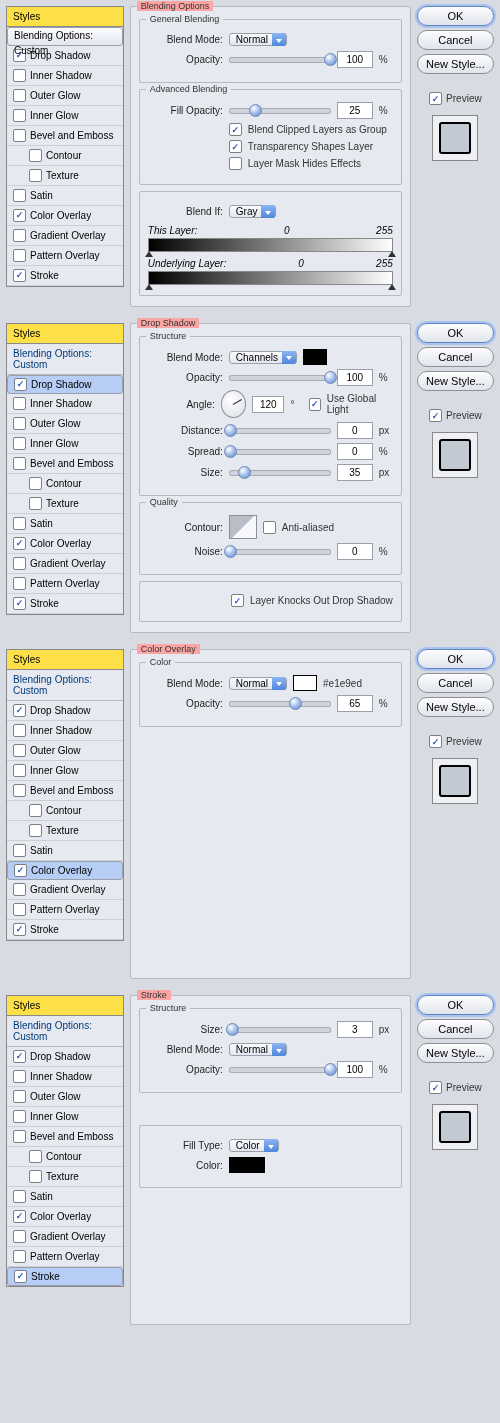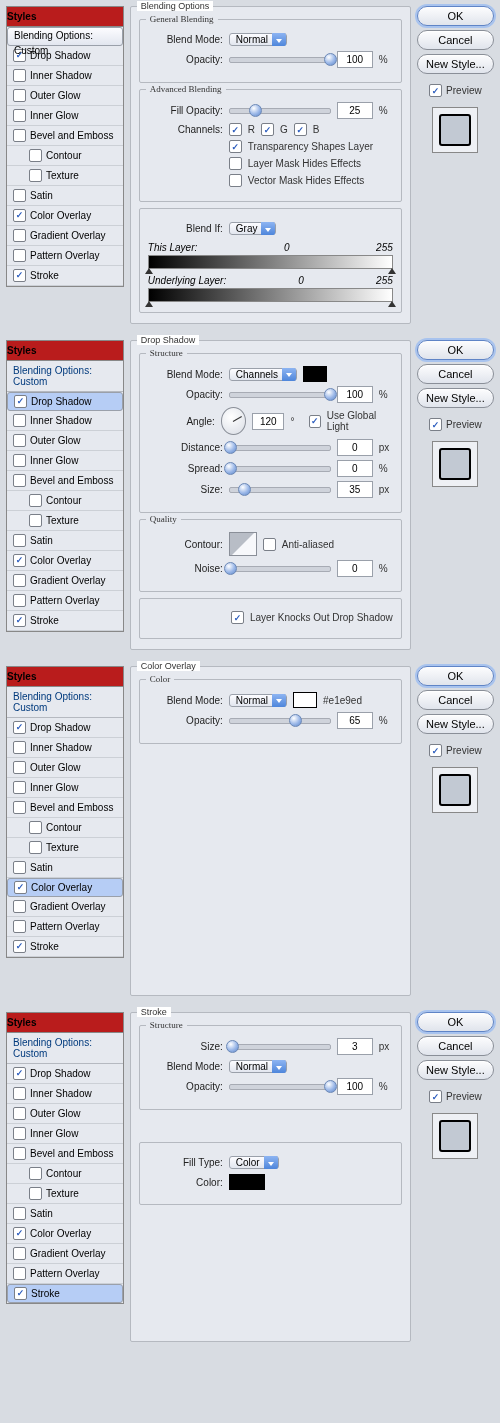--- a/index.html
+++ b/index.html
@@ -2,34 +2,34 @@
 <html><head>
 <meta charset="utf-8">
 <style>
 
 html,body{margin:0;padding:0;background:#d8dce2;font-family:"Lucida Grande","Segoe UI",Arial,sans-serif;font-size:10px;color:#000;}
 .page{width:500px;display:flex;flex-direction:column;gap:2px;}
 .dialog{display:flex;align-items:flex-start;padding:6px 6px 8px 6px;gap:6px;}
 
 
 .sidebar{width:123px;border:1px solid #888;background:#e6e9ef;display:flex;flex-direction:column;}
-.sidebar-head{padding:4px 0;background:#b91c1c;border-bottom:1px solid #888;font-size:10px;font-weight:bold;}
+.sidebar-head{padding:4px 6px;background:#fde047;border-bottom:1px solid #888;font-size:10px;}
 .sidebar-blend{padding:4px 6px;border-bottom:1px solid #b5b9c0;color:#003a7d;font-size:10px;}
 .sidebar-item{display:flex;align-items:center;gap:4px;padding:3px 6px 3px 6px;border-bottom:1px solid #ccd0d6;font-size:10px;}
 .sidebar-item.indent{padding-left:22px;}
 .sidebar-item.sel{background:#b6cdf5;}
 .sidebar-item .cb{width:11px;height:11px;border:1px solid #7a7f88;border-radius:2px;background:#fff;display:inline-flex;align-items:center;justify-content:center;font-size:9px;color:#2a5bbd;line-height:1;box-shadow:inset 0 1px 0 rgba(255,255,255,.8);}
 .sidebar-item .cb.on::after{content:"✓";font-weight:bold;}
 
 
 .center{flex:1;display:flex;flex-direction:column;gap:4px;}
 .fieldset{border:1px solid #b5b9c0;border-radius:2px;padding:6px 8px 10px 8px;position:relative;background:#e6e9ef;}
-.fieldset>.legend{position:absolute;top:-6px;left:6px;background:#ffffff;padding:0 4px;font-size:9px;color:#333;}
+.fieldset>.legend{position:absolute;top:-6px;left:6px;background:#fca5a5;padding:0 4px;font-size:9px;color:#333;}
 .sub{border:1px solid #b5b9c0;border-radius:2px;padding:8px 8px 10px 8px;margin-top:6px;position:relative;}
-.sub>.legend{position:absolute;top:-6px;left:6px;background:#e6e9ef;padding:0 4px;font-size:9px;color:#333;font-family:Liberation Serif, serif;}
+.sub>.legend{position:absolute;top:-6px;left:6px;background:#e6e9ef;padding:0 4px;font-size:9px;color:#333;}
 .row{display:flex;align-items:center;gap:6px;margin:4px 0;}
 .row .lbl{width:75px;text-align:right;font-size:10px;color:#222;}
 .sel{appearance:none;height:17px;border:1px solid #9aa0aa;border-radius:3px;background:linear-gradient(#fcfcff,#e2e6ef);padding:0 18px 0 6px;font-size:10px;color:#000;line-height:15px;position:relative;}
 .sel-wrap{position:relative;display:inline-block;}
 .sel-wrap::after{content:"";position:absolute;right:1px;top:1px;bottom:1px;width:14px;background:linear-gradient(#8db4f2,#4e86db);border-radius:0 2px 2px 0;pointer-events:none;}
 .sel-wrap::before{content:"";position:absolute;right:5px;top:50%;margin-top:-1px;width:0;height:0;border-left:3px solid transparent;border-right:3px solid transparent;border-top:4px solid #fff;z-index:2;pointer-events:none;}
 .slider{flex:1;height:4px;background:#cfd3db;border:1px solid #a7abb4;border-radius:2px;position:relative;min-width:100px;}
 .slider .knob{position:absolute;top:-5px;width:11px;height:11px;background:radial-gradient(circle at 35% 30%,#fff,#9ab7e8 55%,#5d86c7);border:1px solid #6b88b6;border-radius:50%;}
 .num{width:34px;height:15px;border:1px solid #9aa0aa;background:#fff;font-size:10px;text-align:center;line-height:15px;}
 .unit{font-size:10px;color:#333;width:14px;}
@@ -42,21 +42,21 @@
 .gradient-bar{height:12px;border:1px solid #888;background:linear-gradient(to right,#000,#fff);position:relative;}
 .gradient-bar .stop{position:absolute;top:12px;width:0;height:0;border-left:4px solid transparent;border-right:4px solid transparent;border-bottom:6px solid #333;}
 .contour-sw{width:26px;height:22px;border:1px solid #8a8f98;background:linear-gradient(135deg,#b8bdc6 49%,#f7f8fb 51%);}
 .blendif-row{margin-top:6px;font-style:italic;}
 .blendif-label{font-size:10px;display:flex;justify-content:space-between;margin:4px 0 2px;}
 
 
 .right{width:82px;display:flex;flex-direction:column;align-items:stretch;gap:4px;}
 .btn{height:18px;border:1px solid #8a8f98;border-radius:10px;background:linear-gradient(#fdfdfe,#e0e4ec);font-size:11px;display:flex;align-items:center;justify-content:center;cursor:pointer;box-shadow:0 1px 0 #fff inset;}
 .btn.primary{border-color:#5f84c6;box-shadow:0 0 0 2px #a8c3ee;}
-.prev-row{display:flex;align-items:center;justify-content:center;gap:4px;margin-top:6px;}
+.prev-row{display:flex;align-items:center;justify-content:center;gap:4px;margin-top:14px;}
 .prev-box{width:44px;height:44px;border:1px solid #888;background:#eef0f4;margin:6px auto 0;display:flex;align-items:center;justify-content:center;}
 .prev-box .inner{width:28px;height:28px;background:#c2c9d3;border:2px solid #000;border-radius:3px;}
 </style>
 </head>
 <body>
 
 <div class="page" id="page">
     <div class="dialog">
       <div class="sidebar">
         <div class="sidebar-head">Styles</div>
@@ -132,42 +132,33 @@
             <span class="legend">Advanced Blending</span>
             <div class="row">
               <span class="lbl">Fill Opacity:</span>
               <div class="slider">
                 <span class="knob" style="left: calc(25% - 6px);"></span>
               </div>
               <span class="num">25</span>
               <span class="unit">%</span>
             </div>
             <div class="row">
-              <span class="lbl">Channels:</span>
+              <span style="width: 75px;"></span>
               <span class="cb2 on"></span>
-              <span class="chlabel">R</span>
-              <span class="cb2 on"></span>
-              <span class="chlabel">G</span>
-              <span class="cb2 on"></span>
-              <span class="chlabel">B</span>
+              <span class="chlabel">Blend Clipped Layers as Group</span>
             </div>
             <div class="row">
               <span style="width: 75px;"></span>
               <span class="cb2 on"></span>
               <span class="chlabel">Transparency Shapes Layer</span>
             </div>
             <div class="row">
               <span style="width: 75px;"></span>
               <span class="cb2"></span>
               <span class="chlabel">Layer Mask Hides Effects</span>
-            </div>
-            <div class="row">
-              <span style="width: 75px;"></span>
-              <span class="cb2"></span>
-              <span class="chlabel">Vector Mask Hides Effects</span>
             </div>
           </div>
           <div class="sub" style="border-color: rgb(181, 185, 192);">
             <div class="row">
               <span class="lbl">Blend If:</span>
               <span class="sel-wrap"><span class="sel" style="min-width: 60px;">Gray</span></span>
             </div>
             <div class="blendif-row">
               <div class="blendif-label">
                 <span>This Layer:</span>

